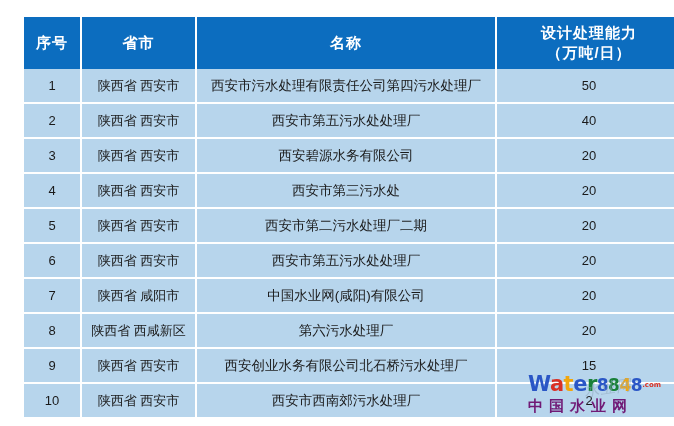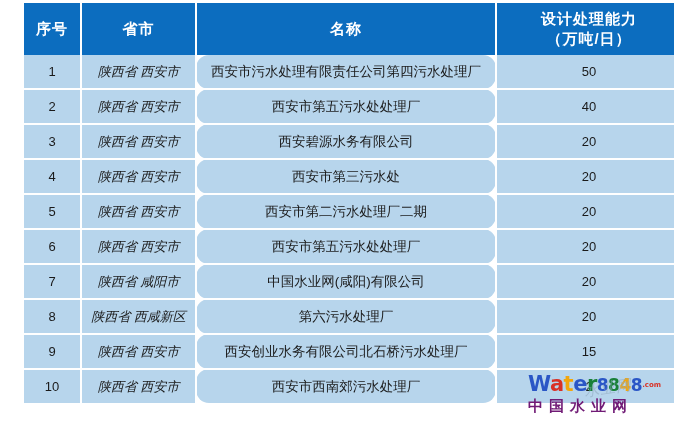--- a/index.html
+++ b/index.html
@@ -12,21 +12,21 @@
     height: 426px;
     background: #ffffff;
     font-family: "Liberation Sans", "DejaVu Sans", sans-serif;
     overflow: hidden;
     position: relative;
   }
 
   #table-wrap {
     position: absolute;
     left: 8px;
-    top: 3px;
+    top: 17px;
     width: 586px;
     padding-left: 16px;
   }
 
   table.data-table {
     width: 657px;
     border-collapse: collapse;
     table-layout: fixed;
   }
 
@@ -62,22 +62,22 @@
     padding: 0 3px;
     border-right: 2px solid #ffffff;
     border-bottom: 2px solid #ffffff;
     white-space: nowrap;
     overflow: hidden;
   }
   tbody td:last-child { border-right: none; }
   tbody tr:last-child td { border-bottom: none; }
 
   tbody td.cell-index { font-size: 13px; }
-  tbody td.cell-region { font-size: 13px; font-style: italic; }
-  tbody td.cell-name { font-size: 13.5px; border-radius: 13px; }
+  tbody td.cell-region { font-size: 13px; }
+  tbody td.cell-name { font-size: 13.5px; }
   tbody td.cell-cap { font-size: 13px; }
 
   
   #watermark {
     position: absolute;
     left: 528px;
     top: 374px;
     width: 142px;
     height: 48px;
     pointer-events: none;

